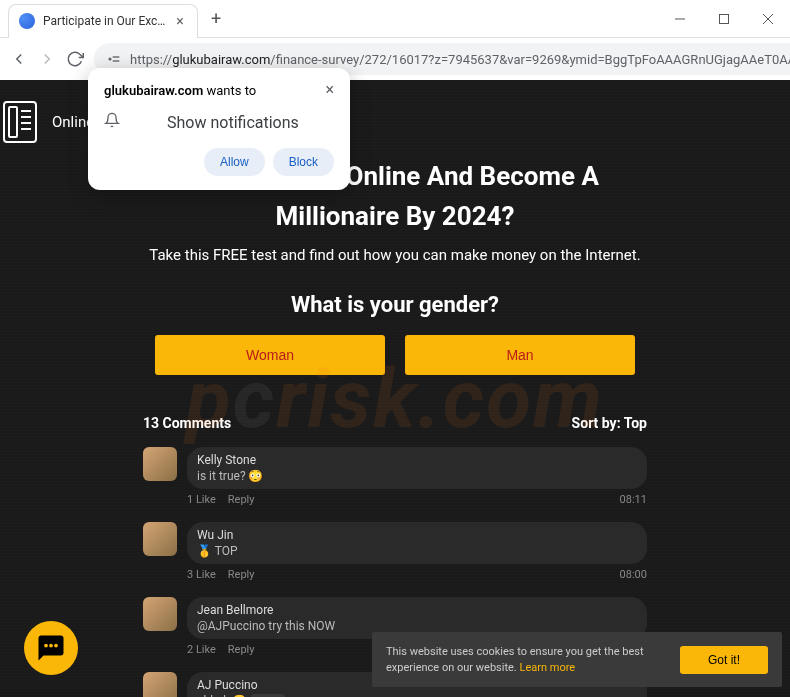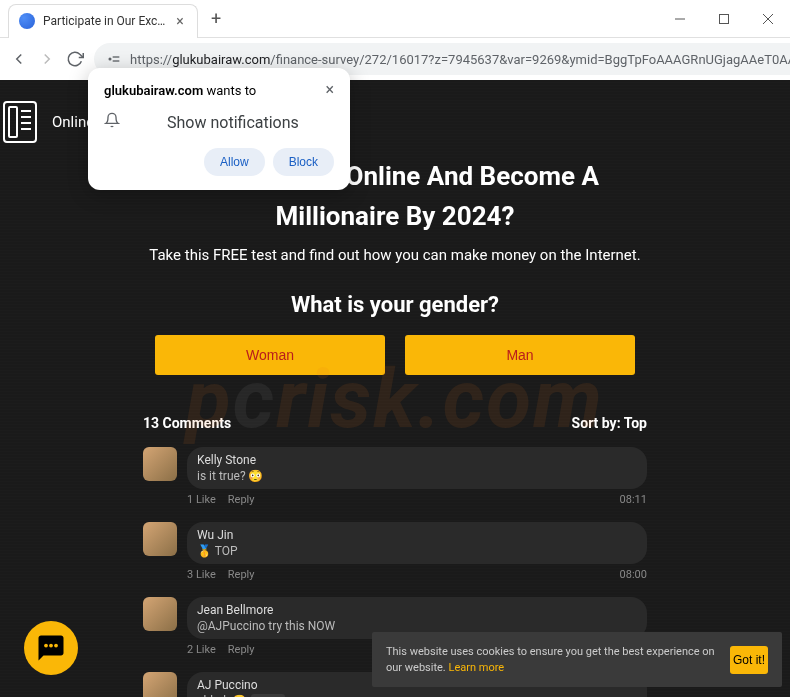--- a/index.html
+++ b/index.html
@@ -51,21 +51,21 @@
 .perm-title b { font-weight: 600; }
 .perm-close { color: #5f6368; cursor: pointer; font-size: 16px; line-height: 1; }
 .perm-body { display: flex; align-items: center; gap: 10px; margin-bottom: 16px; }
 .bellicon { color: #5f6368; }
 .perm-msg { font-size: 16px; color: #3c4043; margin-left: 37px; }
 .perm-actions { display: flex; justify-content: flex-end; gap: 8px; }
 .perm-btn { padding: 7px 16px; border-radius: 18px; border: none; font-size: 12px; cursor: pointer; background: #e8eef7; color: #1a5fc4; }
 .cookie-bar { position: absolute; bottom: 10px; right: 8px; width: 410px; background: #3a3a3a; padding: 12px 14px; display: flex; align-items: center; gap: 14px; border-radius: 2px; z-index: 40; }
 .cookie-text { color: #ccc; font-size: 11px; line-height: 1.4; flex: 1; }
 .cookie-text a { color: #fab707; text-decoration: none; }
-.cookie-btn { background: #fab707; color: #000; border: none; padding: 7px 3px; font-size: 12px; border-radius: 3px; cursor: pointer; }
+.cookie-btn { background: #fab707; color: #000; border: none; padding: 7px 28px; font-size: 12px; border-radius: 3px; cursor: pointer; }
 .help-bubble { position: absolute; bottom: 22px; left: 24px; width: 54px; height: 54px; border-radius: 50%; background: #fab707; display: flex; align-items: center; justify-content: center; z-index: 30; }
 .help-bubble svg { width: 30px; height: 30px; }
 .watermark { position: absolute; top: 50%; left: 50%; transform: translate(-50%, -40%); font-size: 82px; font-weight: 700; color: rgba(255,255,255,0.06); letter-spacing: 2px; font-style: italic; pointer-events: none; z-index: 5; white-space: nowrap; }
 .watermark .orange { color: rgba(240,120,30,0.1); }
 </style>
 </head>
 <body>
 
 <div class="titlebar">
   <div class="tabs-area">

